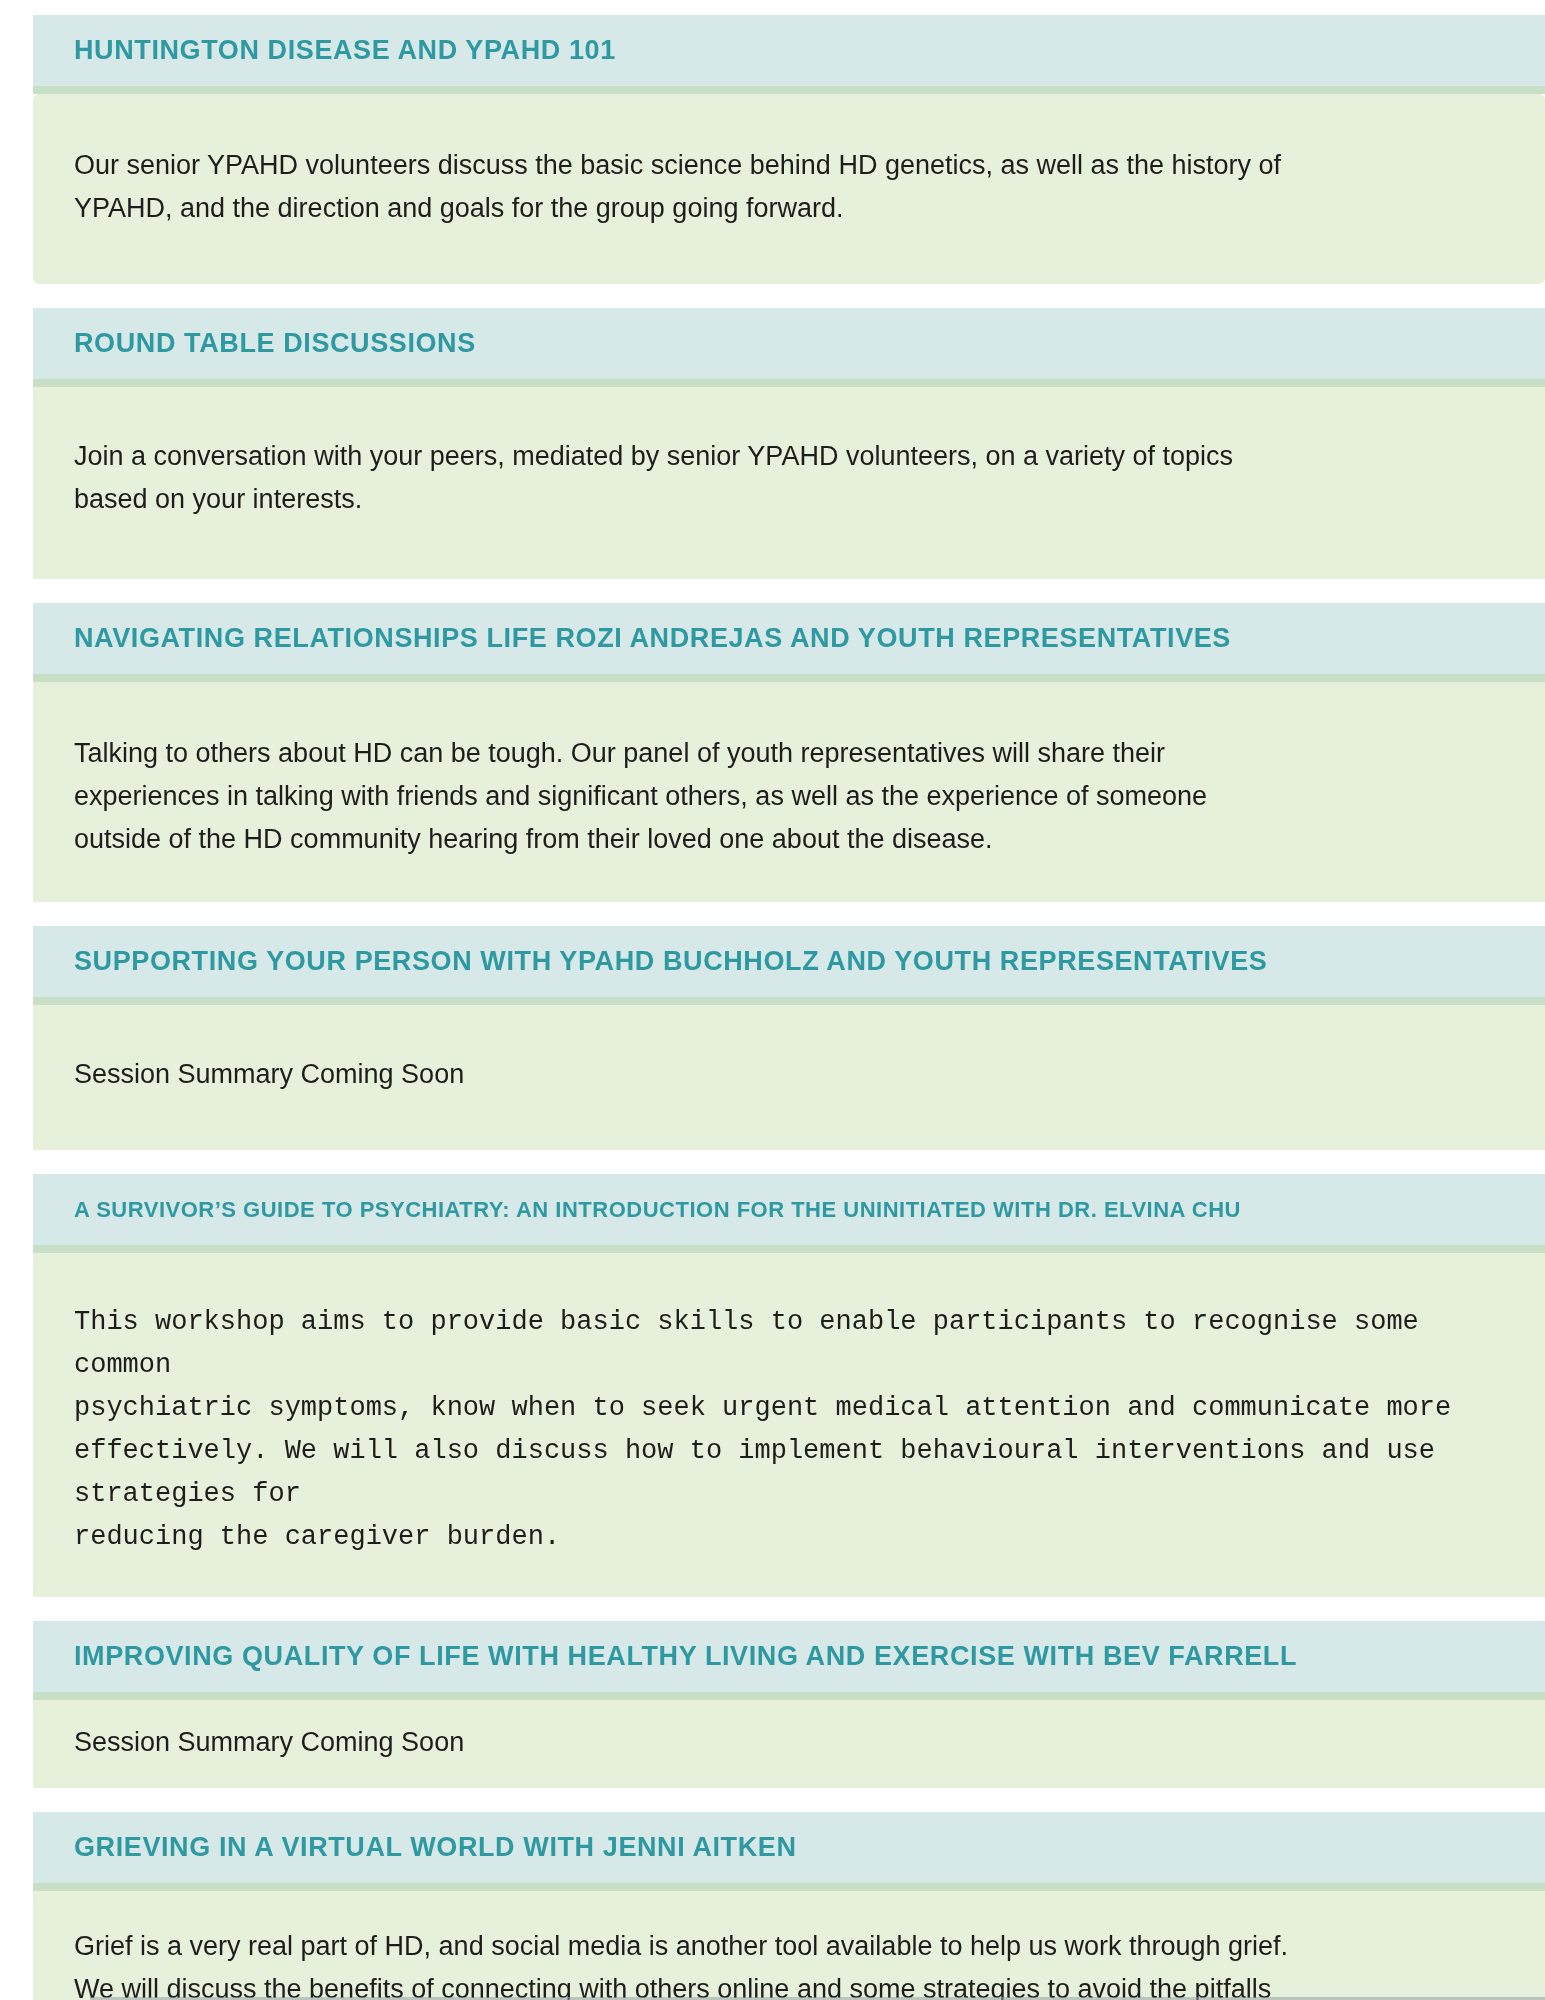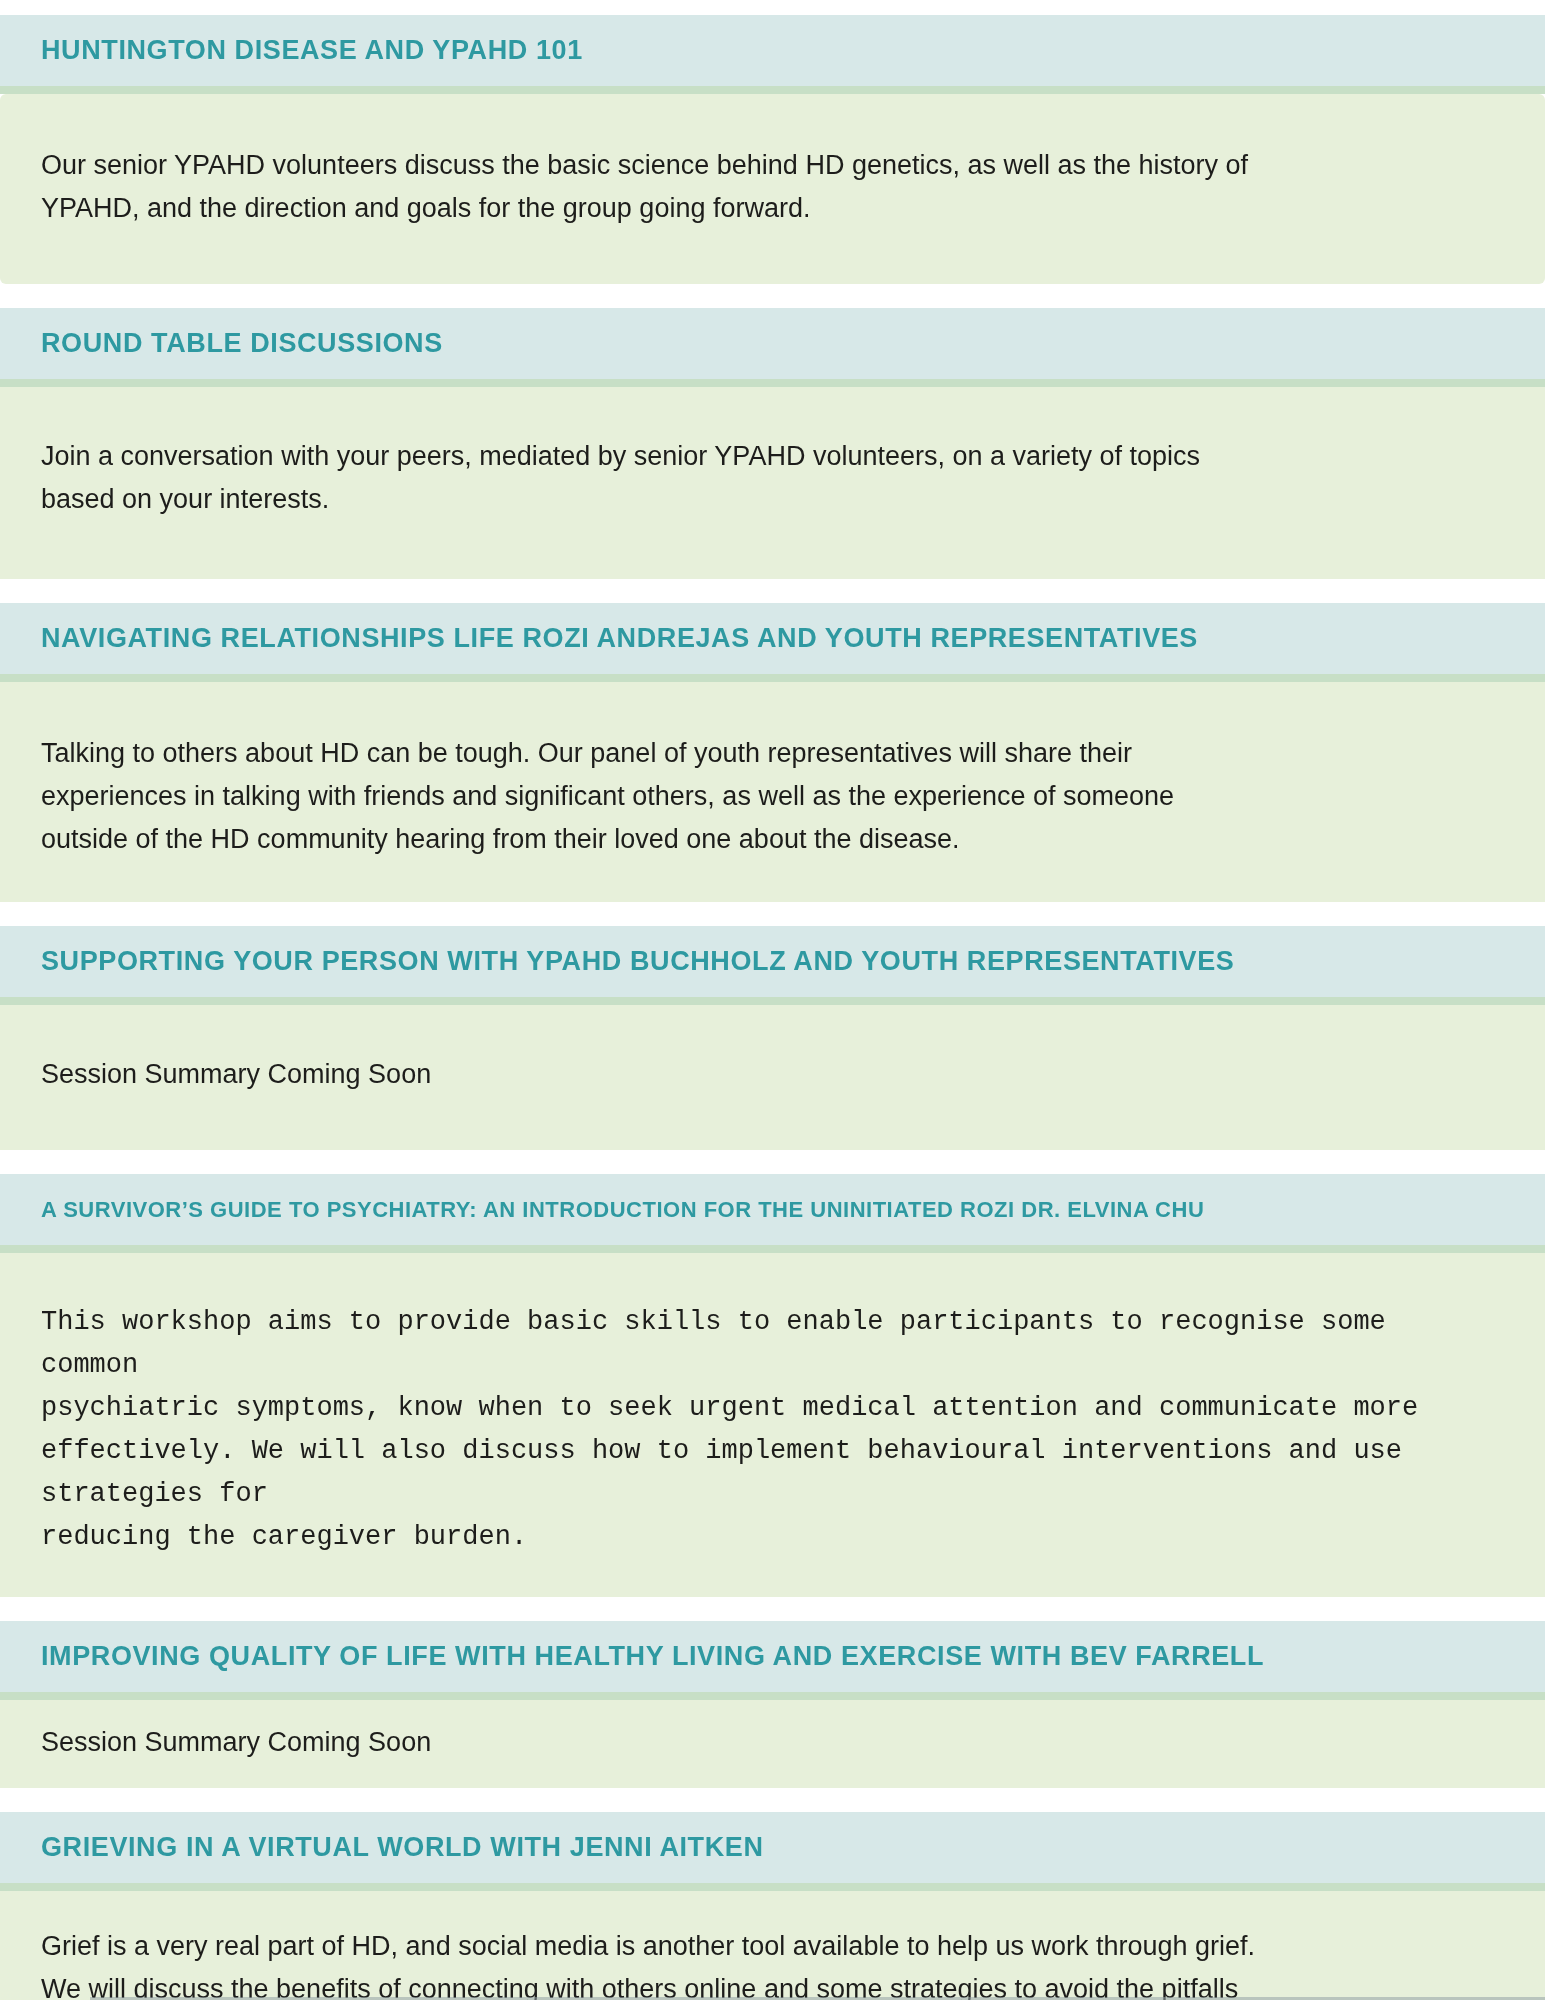--- a/index.html
+++ b/index.html
@@ -9,21 +9,21 @@
   }
   .page {
     position: relative;
     width: 1545px;
     height: 2000px;
     overflow: hidden;
     background: #ffffff;
     padding-top: 15px;
     box-sizing: border-box;
   }
-  .session { margin-bottom: 24px; }
+  .session { margin-bottom: 24px; padding-left: 33px; }
   .session:last-child { margin-bottom: 0; }
 
   .header-bar {
     background: #d7e8e8;
     height: 71px;
     display: flex;
     align-items: center;
     padding-left: 41px;
     box-sizing: border-box;
   }
@@ -107,21 +107,21 @@
   <section class="session">
     <div class="header-bar">
       <h2 class="header-title">SUPPORTING YOUR PERSON WITH YPAHD BUCHHOLZ AND YOUTH REPRESENTATIVES</h2>
     </div>
     <div class="divider-strip"></div>
     <div class="body b3">Session Summary Coming Soon</div>
   </section>
 
   <section class="session">
     <div class="header-bar">
-      <h2 class="header-title small">A SURVIVOR’S GUIDE TO PSYCHIATRY: AN INTRODUCTION FOR THE UNINITIATED ROZI DR. ELVINA CHU</h2>
+      <h2 class="header-title small">A SURVIVOR’S GUIDE TO PSYCHIATRY: AN INTRODUCTION FOR THE UNINITIATED WITH DR. ELVINA CHU</h2>
     </div>
     <div class="divider-strip"></div>
     <div class="body b4">This workshop aims to provide basic skills to enable participants to recognise some common
 psychiatric symptoms, know when to seek urgent medical attention and communicate more
 effectively. We will also discuss how to implement behavioural interventions and use strategies for
 reducing the caregiver burden.</div>
   </section>
 
   <section class="session">
     <div class="header-bar">

